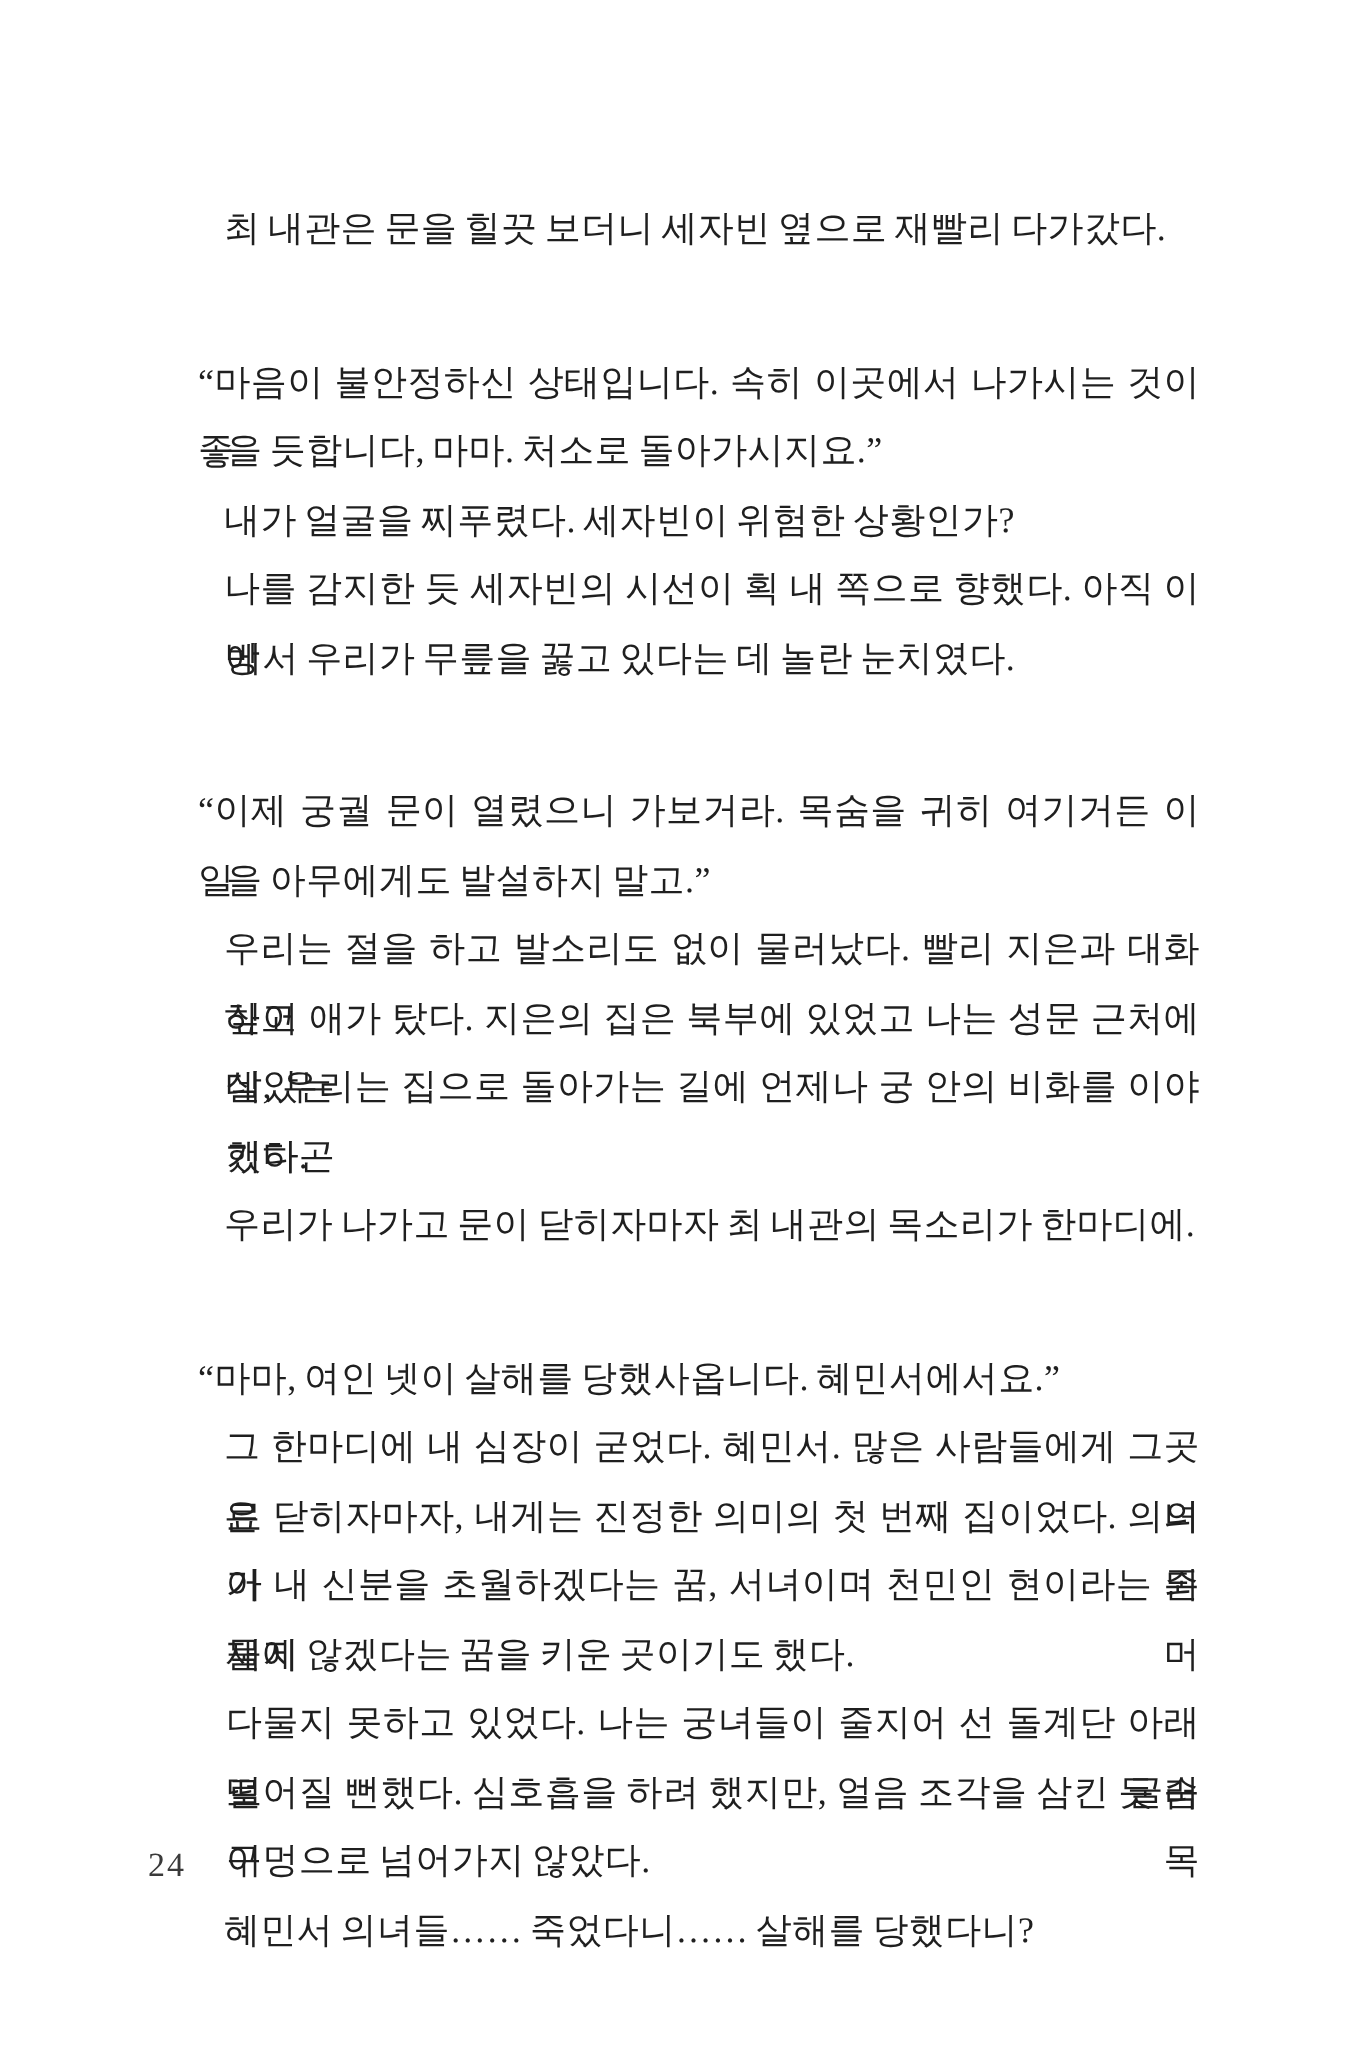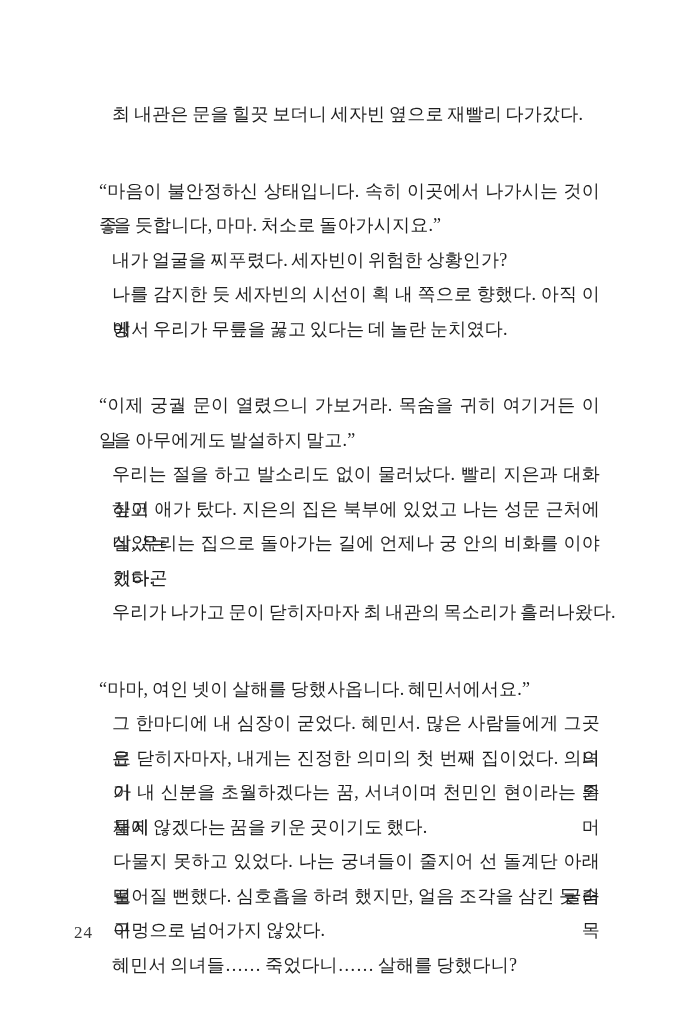--- a/index.html
+++ b/index.html
@@ -60,21 +60,21 @@
       <div class="text-line ind-none">을 듯합니다, 마마. 처소로 돌아가시지요.”</div>
       <div class="text-line ind-para">내가 얼굴을 찌푸렸다. 세자빈이 위험한 상황인가?</div>
       <div class="text-line ind-para justify">나를 감지한 듯 세자빈의 시선이 획 내 쪽으로 향했다. 아직 이 방</div>
       <div class="text-line ind-none">에서 우리가 무릎을 꿇고 있다는 데 놀란 눈치였다.</div>
       <div class="text-line ind-quote justify">“이제 궁궐 문이 열렸으니 가보거라. 목숨을 귀히 여기거든 이 일</div>
       <div class="text-line ind-none">을 아무에게도 발설하지 말고.”</div>
       <div class="text-line ind-para justify">우리는 절을 하고 발소리도 없이 물러났다. 빨리 지은과 대화하고</div>
       <div class="text-line ind-none justify">싶어 애가 탔다. 지은의 집은 북부에 있었고 나는 성문 근처에 살았는</div>
       <div class="text-line ind-none justify">데, 우리는 집으로 돌아가는 길에 언제나 궁 안의 비화를 이야기하곤</div>
       <div class="text-line ind-none">했다.</div>
-      <div class="text-line ind-para">우리가 나가고 문이 닫히자마자 최 내관의 목소리가 흘러나왔다.</div>
+      <div class="text-line ind-para">우리가 나가고 문이 닫히자마자 최 내관의 목소리가 한마디에.</div>
       <div class="text-line ind-quote">“마마, 여인 넷이 살해를 당했사옵니다. 혜민서에서요.”</div>
       <div class="text-line ind-para justify">그 한마디에 내 심장이 굳었다. 혜민서. 많은 사람들에게 그곳은 의</div>
       <div class="text-line ind-none justify">료 닫히자마자, 내게는 진정한 의미의 첫 번째 집이었다. 의녀가 되</div>
       <div class="text-line ind-none justify">어 내 신분을 초월하겠다는 꿈, 서녀이며 천민인 현이라는 존재에 머</div>
       <div class="text-line ind-none">물지 않겠다는 꿈을 키운 곳이기도 했다.</div>
       <div class="text-line ind-none justify">다물지 못하고 있었다. 나는 궁녀들이 줄지어 선 돌계단 아래로 굴러</div>
       <div class="text-line ind-none justify">떨어질 뻔했다. 심호흡을 하려 했지만, 얼음 조각을 삼킨 듯 숨이 목</div>
       <div class="text-line ind-none">구멍으로 넘어가지 않았다.</div>
       <div class="text-line ind-para">혜민서 의녀들…… 죽었다니…… 살해를 당했다니?</div>
     </div>

